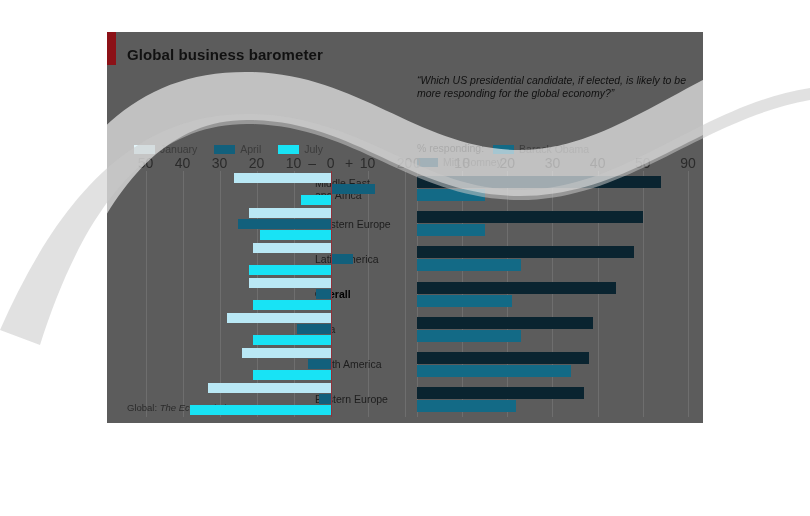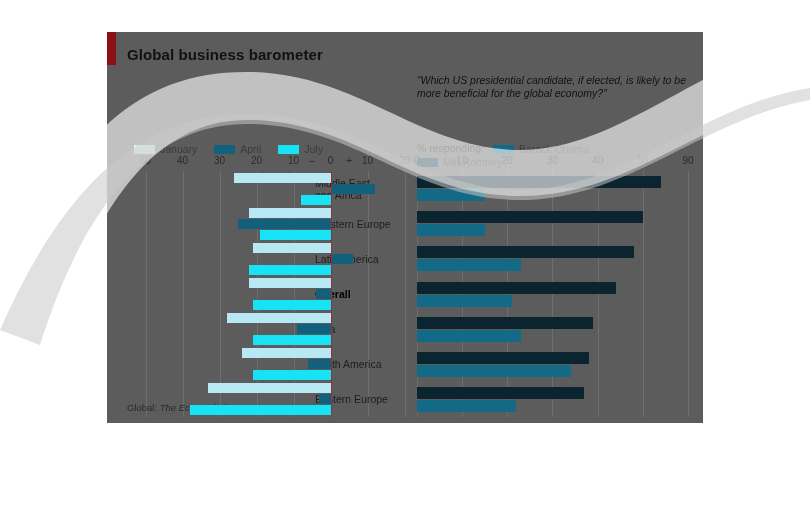--- a/index.html
+++ b/index.html
@@ -19,21 +19,21 @@
   .swatch{display:inline-block;width:21px;height:9px;margin-right:5px;}
   .legend-l{left:27px;top:110px;}
   .legend-r{left:310px;top:110px;}
   .legend-r .lead{color:#222;margin-right:6px;}
 
   .chart{position:absolute;top:123px;height:262px;}
   .chartL{left:20px;width:285px;}
   .chartR{left:310px;width:280px;}
 
   .axis{position:relative;height:16px;}
-  .tick{position:absolute;top:0;font-size:10px;color:#2b2b2b;transform:translateX(-50%);white-space:nowrap;}
+  .tick{position:absolute;top:0;font-size:14px;color:#2b2b2b;transform:translateX(-50%);white-space:nowrap;}
 
   .plot{position:absolute;left:0;top:16px;right:0;bottom:0;}
   .grid{position:absolute;top:0;bottom:0;width:1px;background:#6e6e6e;}
   .zeroline{position:absolute;top:0;bottom:0;width:1px;background:#93313a;z-index:3;}
 
   .rowlabel{position:absolute;font-size:10.5px;color:#1d1d1d;line-height:12px;white-space:pre-line;}
   .rowlabel.bold{font-weight:bold;color:#000;}
 
   .bar{position:absolute;height:10px;z-index:2;}
 
@@ -47,21 +47,21 @@
 <body>
 
 <div id="root">
 
   <div class="redtab"></div>
 
   <div class="panel">
 
     <div class="title">Global business barometer</div>
 
-    <div class="question">“Which US presidential candidate, if elected, is likely to be more beneficial for the global economy?”</div>
+    <div class="question">“Which US presidential candidate, if elected, is likely to be more responding for the global economy?”</div>
 
     <div class="legend legend-r">
       <span class="lead">% responding:</span>
       <span class="item">
         <span class="swatch" style="background:#136a86"></span>
         <span>Barack Obama</span>
       </span>
       <span class="item">
         <span class="swatch" style="background:#0d3344"></span>
         <span>Mitt Romney</span>

